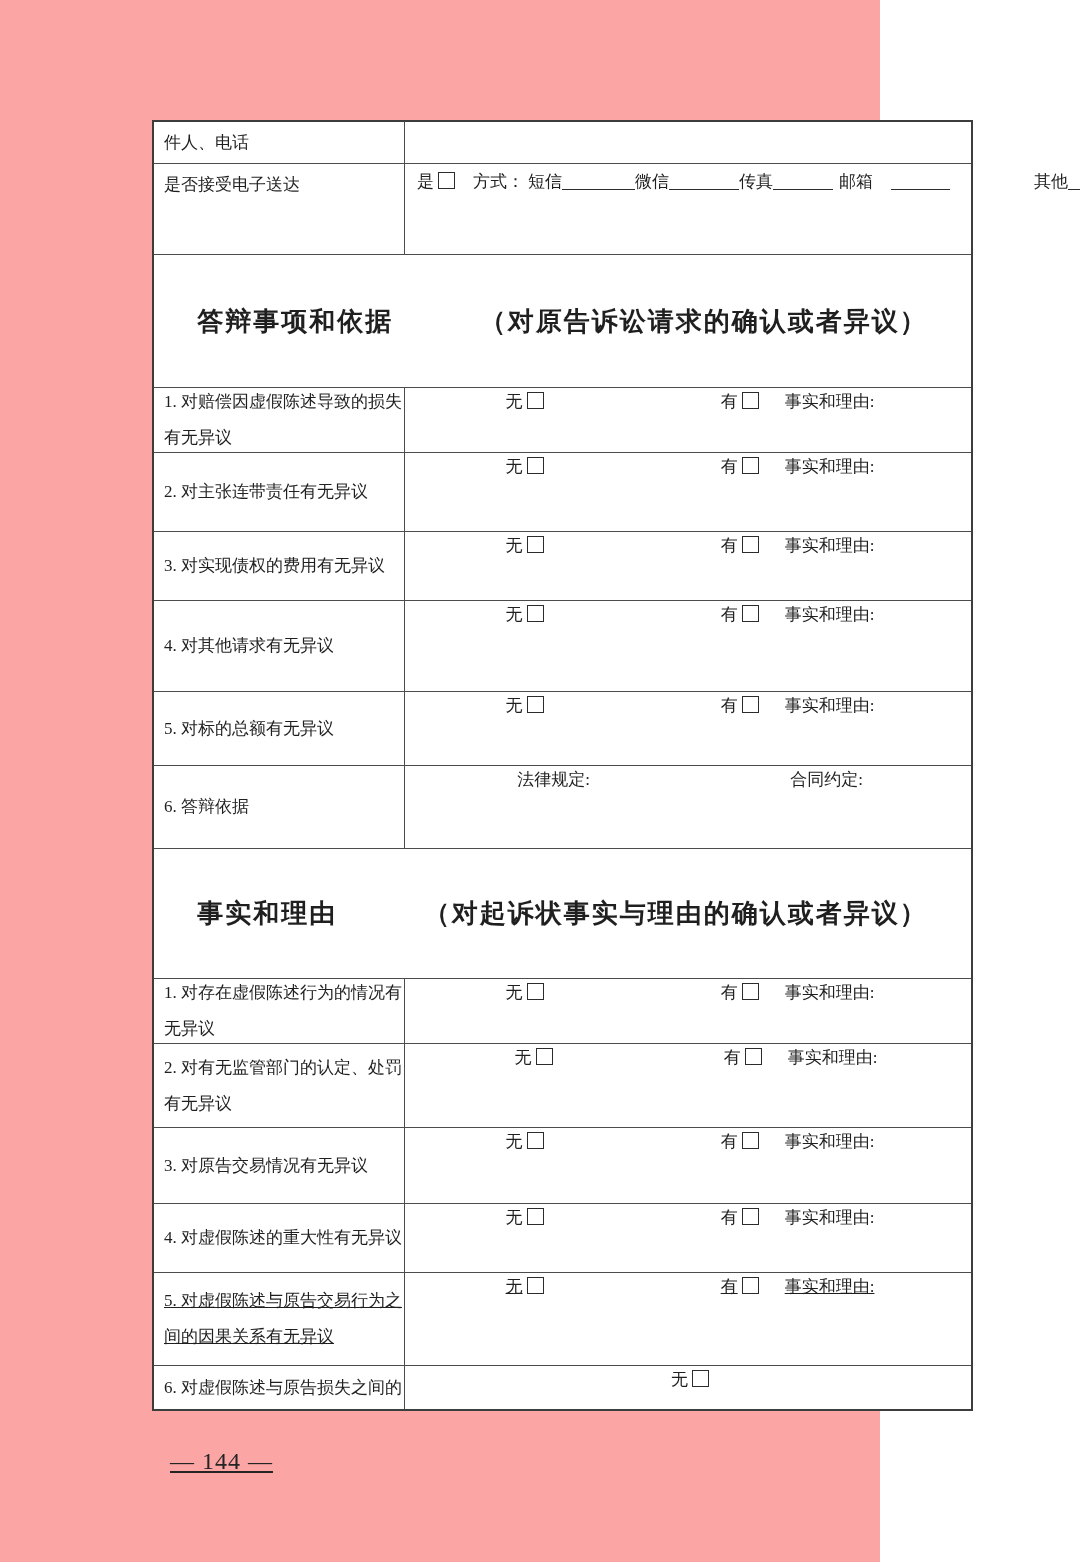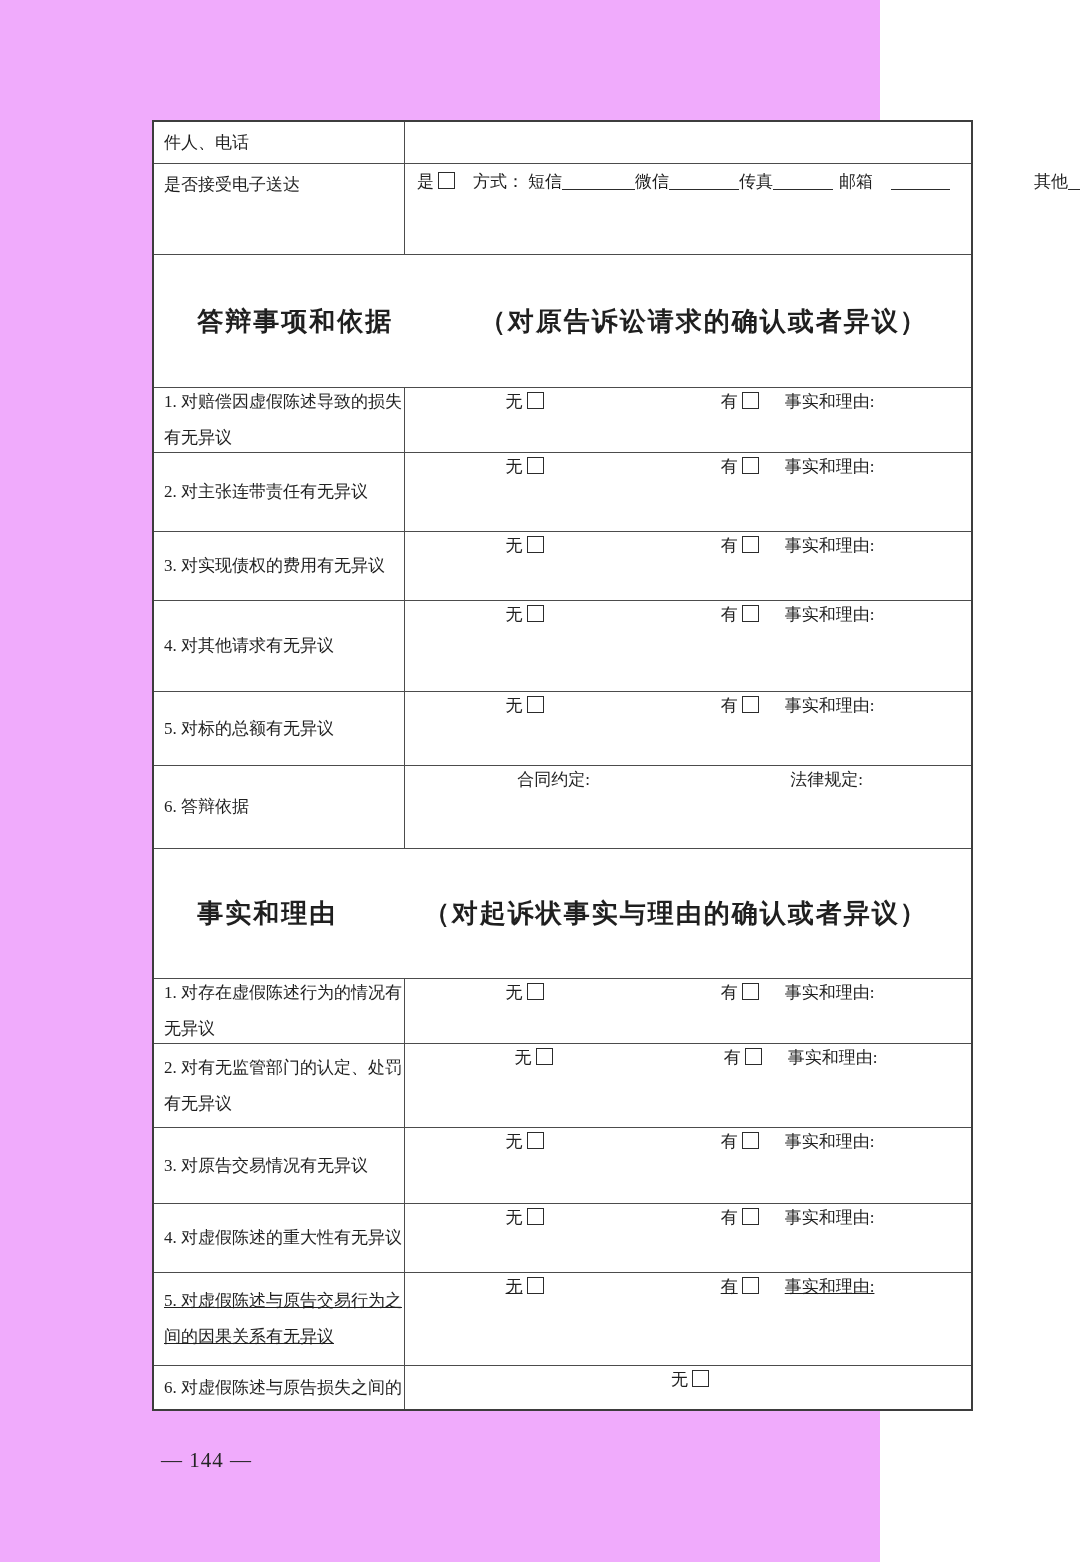--- a/index.html
+++ b/index.html
@@ -6,21 +6,21 @@
   body {
     width: 1080px; height: 1562px;
     background: #ffffff;
     font-family: "Liberation Serif", "DejaVu Serif", serif;
     color: #1f1f1f;
     position: relative;
   }
   .page {
     position: absolute; left: 0; top: 0;
     width: 880px; height: 1562px;
-    background: #f0abfc;
+    background: #fca5a5;
   }
   .form-table {
     position: absolute;
     left: 152px; top: 120px;
     width: 821px;
     border: 2px solid #3d3d3d;
     box-sizing: border-box;
     background: #fff;
   }
   .row {
@@ -80,24 +80,25 @@
   .blank {
     display: inline-block;
     height: 14px;
     border-bottom: 1.5px solid #2c2c2c;
     vertical-align: -3px;
   }
   .fr-label { margin-left: 26px; text-align: right; }
   .method-label { margin-left: 18px; }
   .footer {
     position: absolute;
-    left: 161px; top: 1448px;
-    font-size: 21px;
+    left: 170px; top: 1448px;
+    font-size: 24px;
     letter-spacing: 1px;
     color: #242424;
+    text-decoration: underline;
   }
 </style>
 </head>
 <body>
 
 <div class="page">
   <div class="form-table" id="form-table">
       <div class="row" style="height: 42px;">
         <div class="lcell">
           <span>件人、电话</span>
@@ -161,22 +162,22 @@
         <div class="rcell">
           <div class="obj-line"><span>无</span><span class="cb"></span></div>
           <div class="obj-line"><span>有</span><span class="cb"></span><span class="fr-label">事实和理由:</span></div>
         </div>
       </div>
       <div class="row" style="height: 83px;">
         <div class="lcell">
           <span>6. 答辩依据</span>
         </div>
         <div class="rcell">
+          <div class="basis-line"><span>法律规定:</span></div>
           <div class="basis-line"><span>合同约定:</span></div>
-          <div class="basis-line"><span>法律规定:</span></div>
         </div>
       </div>
       <div class="hdr-row" style="height: 130px;">
         <span>事实和理由</span>
         <span>（对起诉状事实与理由的确认或者异议）</span>
       </div>
       <div class="row" style="height: 65px;">
         <div class="lcell">
           <span>1. 对存在虚假陈述行为的情况有无异议</span>
         </div>

